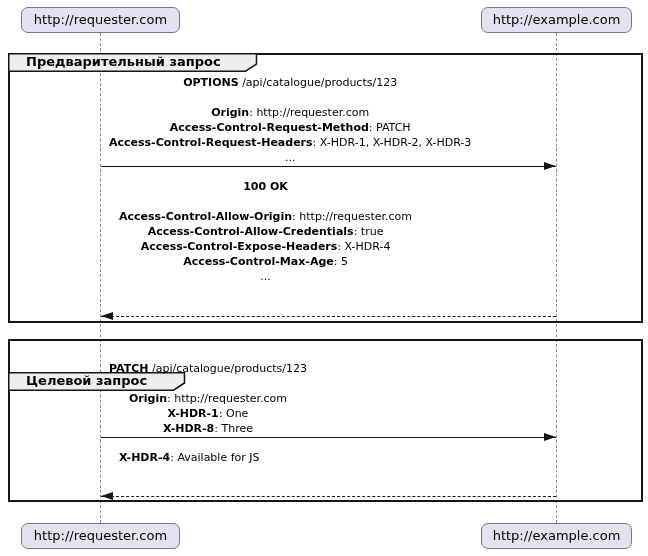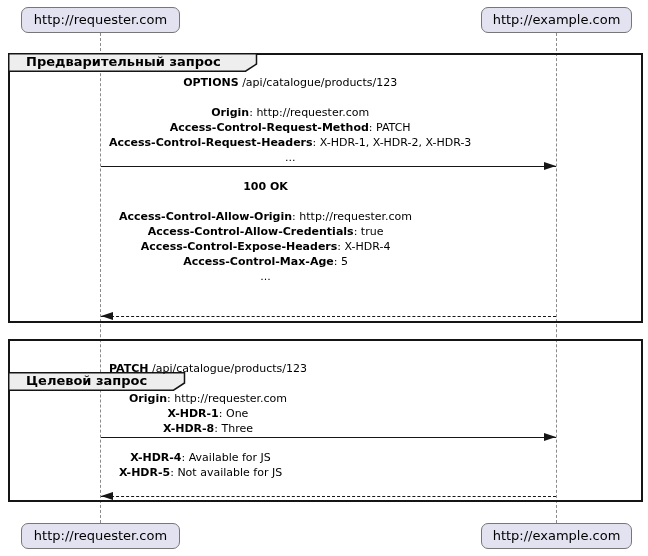--- a/index.html
+++ b/index.html
@@ -97,21 +97,20 @@
       <div class="msg-line"><b>X-HDR-1</b>: One</div>
       <div class="msg-line"><b>X-HDR-8</b>: Three</div>
     </div>
   <div class="arrow to-right" style="left:101px;top:433px;width:455px;">
     <div class="shaft"></div>
     <div class="head"></div>
   </div>
 
   <div class="msg" style="left:119px;top:450px;">
       <div class="msg-line"><b>X-HDR-4</b>: Available for JS</div>
-      <div class="msg-line"><b>X-HDR-5</b>: Not available for JS</div>
     </div>
   <div class="arrow dashed to-left" style="left:101px;top:492px;width:455px;">
     <div class="shaft"></div>
     <div class="head"></div>
   </div>
 
   <div class="participant" style="left:21px;top:523px;width:159px;">http://requester.com</div>
   <div class="participant" style="left:481px;top:523px;width:151px;">http://example.com</div>
 
 </div>

